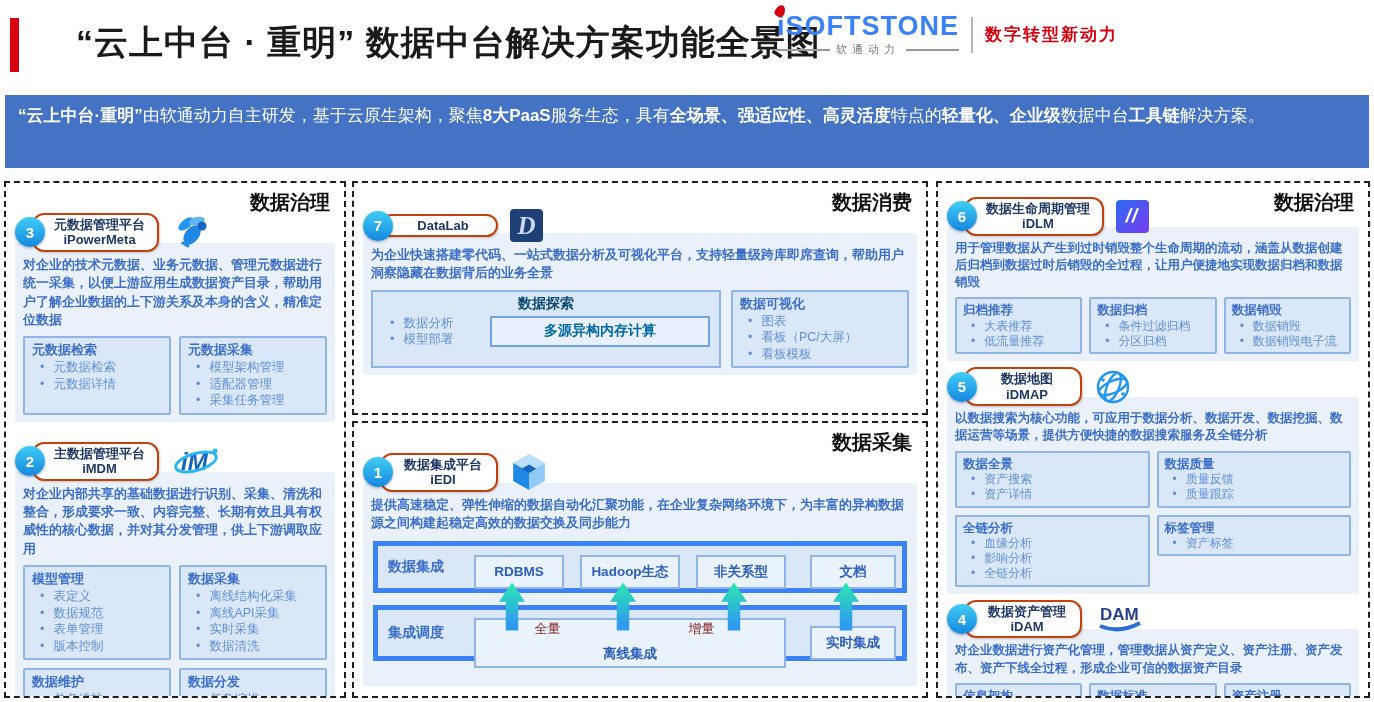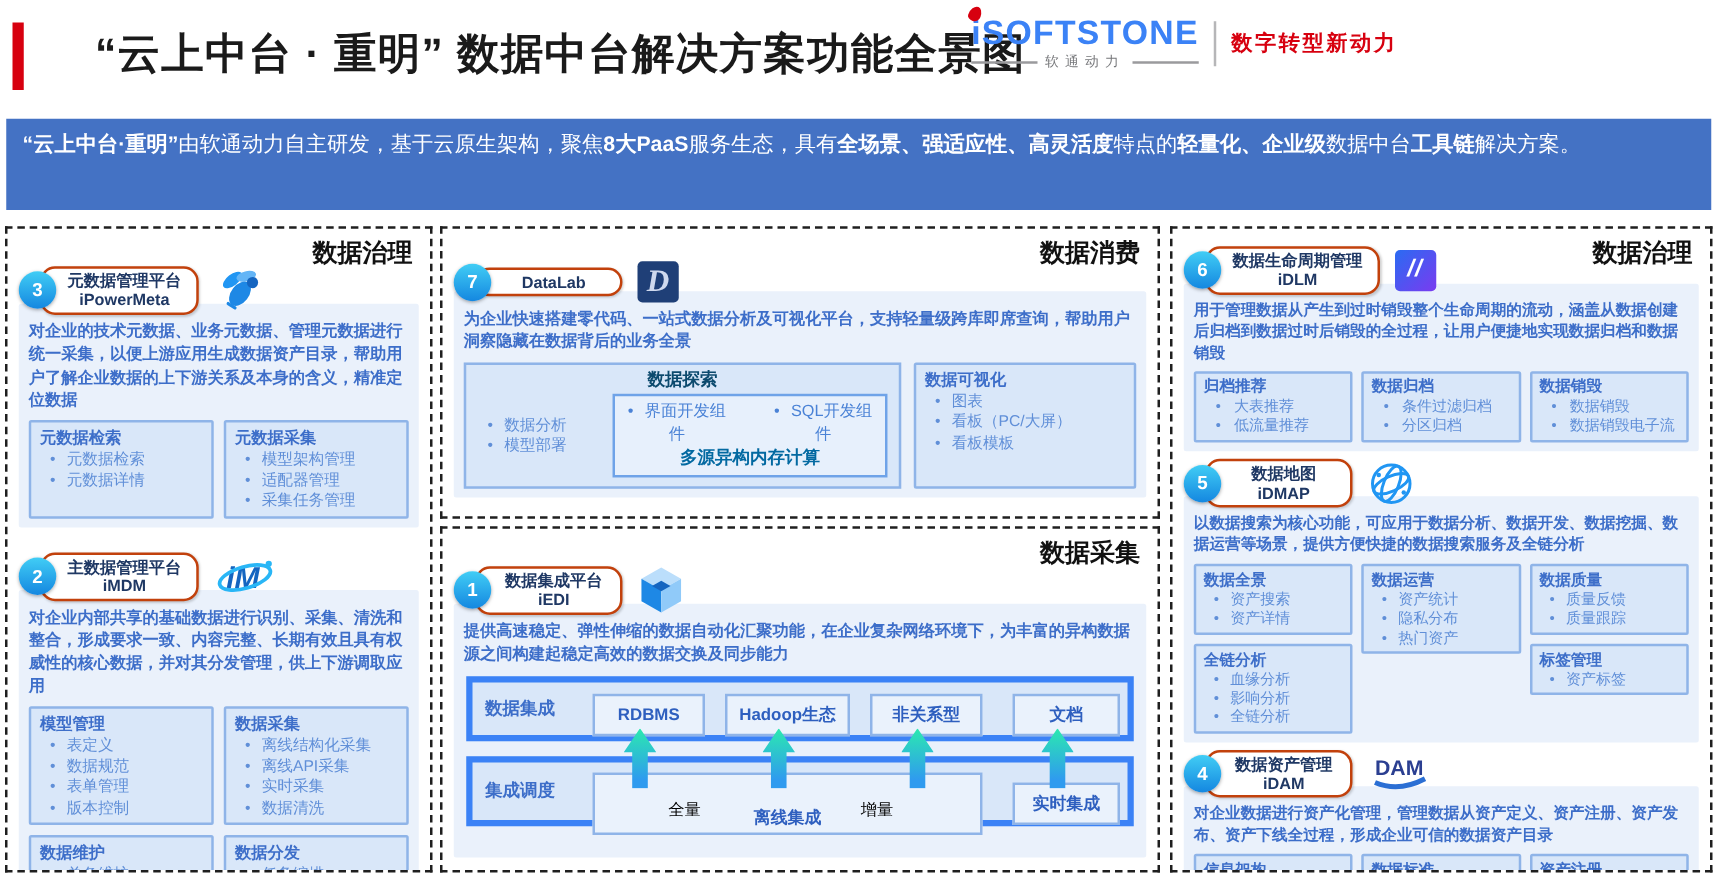--- a/index.html
+++ b/index.html
@@ -45,21 +45,21 @@
   .panel-right .desc { font-size:12.5px; line-height:1.38; margin-bottom:6px; }
 
   
   .fbox { border:2px solid #8FB4E8; background:#D9E7F9; padding:4px 7px; border-radius:2px; }
   .fbox h4 { font-size:13px; color:#3D6EC9; font-weight:bold; line-height:1.3; }
   ul.feat { list-style:none; padding-left:6px; color:#608FD8; font-size:12.5px; line-height:1.32; }
   ul.feat li::before { content:"•"; margin:0 9px 0 2px; }
   .grid2 { display:grid; grid-template-columns:1fr 1fr; gap:8px; }
   .grid2 + .grid2 { margin-top:8px; }
   .row3 { display:flex; gap:7px; }
-  .row3 .fbox { flex:1;font-family:Liberation Mono, monospace; }
+  .row3 .fbox { flex:1; }
   .cols3 { display:flex; gap:7px; }
   .cols3 .col { flex:1; display:flex; flex-direction:column; gap:7px; }
   .panel-right .fbox { padding:3px 6px; }
   .panel-right .fbox h4 { font-size:12.5px; }
   .panel-right ul.feat { font-size:12px; line-height:1.28; }
 
   
   .consume-row { display:flex; gap:10px; align-items:stretch; }
   .explore { flex:1; border:2px solid #8FB4E8; background:#D9E7F9; padding:3px 9px 7px; }
   .explore h4 { text-align:center; font-size:14px; color:#0c4a6e; margin-bottom:2px; }
@@ -75,21 +75,21 @@
   .drow { position:absolute; left:2px; right:2px; border:5px solid #3b82f6; background:#D9E7F9; }
   .drow1 { top:0; height:52px; }
   .drow2 { top:64px; height:56px; }
   .dlabel { position:absolute; left:10px; top:50%; transform:translateY(-50%); font-weight:bold; color:#3D6EC9; font-size:14px; }
   .dbox { position:absolute; border:2px solid #8FB4E8; background:#EAF2FC; color:#2E5FBF; font-weight:bold; font-size:13.5px; display:flex; align-items:center; justify-content:center; }
   .src-0 { left:96px;  top:9px; width:90px;  height:34px; }
   .src-1 { left:202px; top:9px; width:100px; height:34px; }
   .src-2 { left:318px; top:9px; width:90px;  height:34px; }
   .src-3 { left:432px; top:9px; width:86px;  height:34px; }
   .offline { left:96px; top:8px; width:312px; height:50px; }
-  .offline .half { position:absolute; top:19px; font-weight:normal; color:#000000; font-size:13px; }
+  .offline .half { position:absolute; top:0; font-weight:normal; color:#7f1d1d; font-size:13px; }
   .offline .full-lbl { left:19%; }
   .offline .incr-lbl { left:69%; }
   .offline .off-lbl { position:absolute; bottom:3px; left:0; right:0; text-align:center; font-weight:bold; color:#2E5FBF; font-size:13.5px; }
   .realtime { left:432px; top:16px; width:86px; height:34px; }
   .arrow { position:absolute; width:26px; height:48px; top:42px; z-index:4;
            background:linear-gradient(180deg,#2BE8B0 0%,#2F9BEF 85%);
            clip-path:polygon(50% 0,100% 40%,74% 40%,74% 100%,26% 100%,26% 40%,0 40%); }
   .ar-0 { left:128px; } .ar-1 { left:239px; } .ar-2 { left:350px; } .ar-3 { left:462px; }
 
   
@@ -240,24 +240,20 @@
       <div class="desc">为企业快速搭建零代码、一站式数据分析及可视化平台，支持轻量级跨库即席查询，帮助用户洞察隐藏在数据背后的业务全景</div>
       <div class="consume-row">
         <div class="explore">
           <h4>数据探索</h4>
           <div class="explore-row">
             <ul class="feat" style="width:96px;">
                 <li>数据分析</li>
                 <li>模型部署</li>
               </ul>
             <div class="inner-box">
-              <div class="inner-bullets">
-                <span>界面开发组件</span>
-                <span>SQL开发组件</span>
-              </div>
               <div class="inner-bold">多源异构内存计算</div>
             </div>
           </div>
         </div>
         <div class="fbox viz">
           <h4>数据可视化</h4>
           <ul class="feat">
               <li>图表</li>
               <li>看板（PC/大屏）</li>
               <li>看板模板</li>
@@ -388,30 +384,20 @@
             <h4>全链分析</h4>
             <ul class="feat">
                 <li>血缘分析</li>
                 <li>影响分析</li>
                 <li>全链分析</li>
               </ul>
           </div>
         </div>
         <div class="col">
           <div class="fbox">
-            <h4>数据运营</h4>
-            <ul class="feat">
-                <li>资产统计</li>
-                <li>隐私分布</li>
-                <li>热门资产</li>
-              </ul>
-          </div>
-        </div>
-        <div class="col">
-          <div class="fbox">
             <h4>数据质量</h4>
             <ul class="feat">
                 <li>质量反馈</li>
                 <li>质量跟踪</li>
               </ul>
           </div>
           <div class="fbox">
             <h4>标签管理</h4>
             <ul class="feat">
                 <li>资产标签</li>

